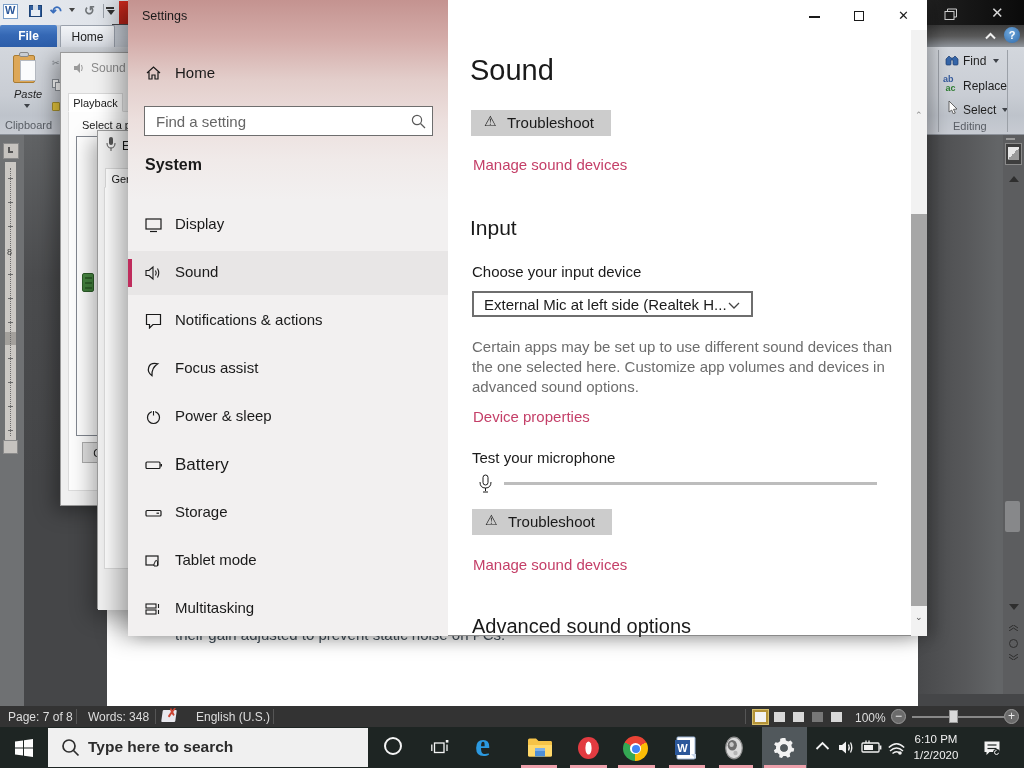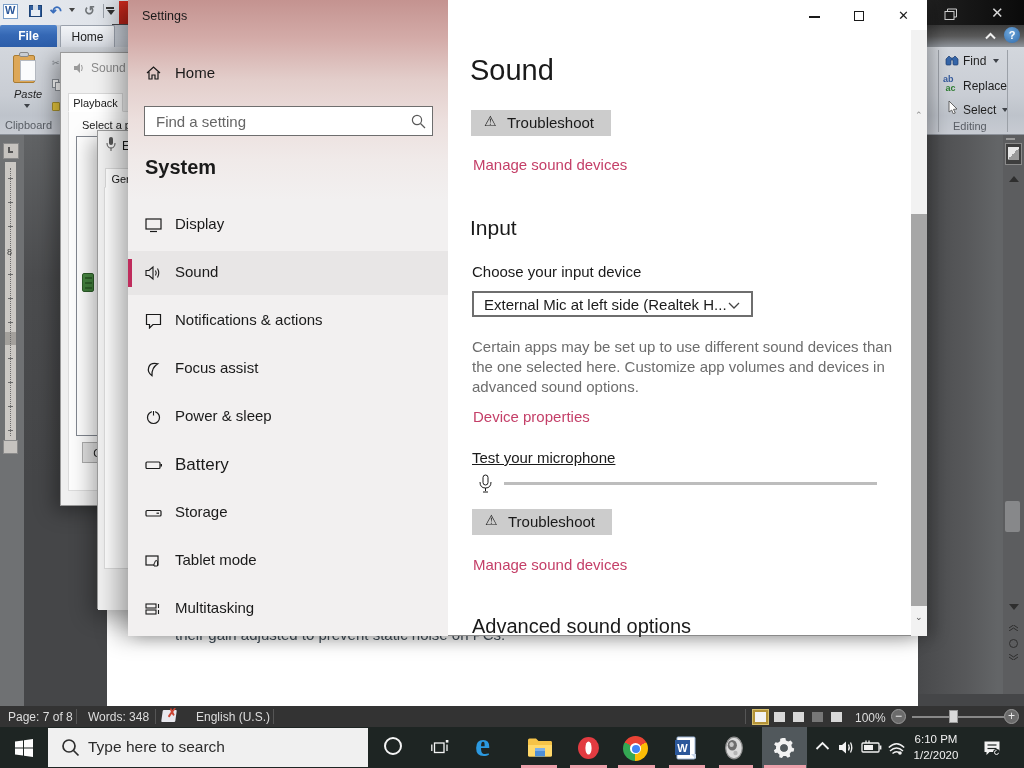--- a/index.html
+++ b/index.html
@@ -221,21 +221,21 @@
   <div class="abs" style="left:16px;top:106px;width:289px;height:30px;background:#fff;border:1px solid #6e6e6e;">
     <div class="abs" style="left:11px;top:6px;color:#666;font-size:15px;">Find a setting</div>
     <div class="abs" style="left:266px;top:7px;width:15px;height:15px;">
         <svg width="15" height="15" viewBox="0 0 15 15">
           <circle cx="6" cy="6" r="4.6" stroke="#5a5a5a" fill="none" stroke-width="1.2"></circle>
           <line x1="9.5" y1="9.5" x2="14" y2="14" stroke="#5a5a5a" stroke-width="1.2"></line>
         </svg>
       </div>
   </div>
 
-  <div class="abs" style="left:17px;top:156px;color:#1a1a1a;font-size:20px;font-weight:bold;">System</div>
+  <div class="abs" style="left:17px;top:156px;color:#1a1a1a;font-size:16px;font-weight:bold;">System</div>
 
   <div class="abs" style="left:17px;top:217px;width:17px;height:16px;z-index:3;">
       <svg width="17" height="16" viewBox="0 0 17 16">
         <rect x="1" y="2" width="15" height="10" stroke="#1a1a1a" fill="none" stroke-width="1.2"></rect>
         <line x1="5" y1="14.5" x2="12" y2="14.5" stroke="#1a1a1a" stroke-width="1.2"></line>
       </svg>
     </div>
     <div class="abs" style="left:47px;top:215px;color:#1a1a1a;font-size:15px;z-index:3;">Display</div>
     <div class="abs" style="left:17px;top:265px;width:17px;height:16px;z-index:3;">
       <svg width="17" height="16" viewBox="0 0 17 16">
@@ -310,21 +310,21 @@
   <div class="abs" style="left:344px;top:291px;width:281px;height:26px;background:#fff;border:2px solid #6e6e6e;">
     <div class="abs" style="left:10px;top:3px;color:#1a1a1a;font-size:15px;">External Mic at left side (Realtek H...</div>
     <div class="abs" style="left:254px;top:9px;width:12px;height:7px;">
         <svg width="12" height="7" viewBox="0 0 12 7">
           <path d="M1 1 L6 6 L11 1" stroke="#444" fill="none" stroke-width="1.3"></path>
         </svg>
       </div>
   </div>
   <div class="abs" style="left:344px;top:337px;width:490px;height:62px;color:#6d6d6d;font-size:15px;line-height:20px;">Certain apps may be set up to use different sound devices than<br>the one selected here. Customize app volumes and devices in<br>advanced sound options.</div>
   <div class="abs" style="left:345px;top:408px;color:#c43f68;font-size:15px;">Device properties</div>
-  <div class="abs" style="left:344px;top:449px;color:#1a1a1a;font-size:15px;text-decoration:underline;">Test your microphone</div>
+  <div class="abs" style="left:344px;top:449px;color:#1a1a1a;font-size:15px;">Test your microphone</div>
   <div class="abs" style="left:350px;top:474px;width:15px;height:20px;">
     <svg width="15" height="20" viewBox="0 0 15 20">
         <rect x="5" y="1" width="5" height="10" rx="2.5" stroke="#1a1a1a" fill="none"></rect>
         <path d="M2 8 Q2 14 7.5 14 Q13 14 13 8" stroke="#1a1a1a" fill="none"></path>
         <line x1="7.5" y1="14" x2="7.5" y2="17" stroke="#1a1a1a"></line>
         <line x1="5" y1="18" x2="10" y2="18" stroke="#1a1a1a"></line>
       </svg>
   </div>
   <div class="abs" style="left:376px;top:482px;width:373px;height:3px;background:#bdbdbd;"></div>
   <div class="abs" style="left:344px;top:509px;width:140px;height:26px;background:#cccccc;color:#1a1a1a;font-size:15px;">
@@ -352,21 +352,21 @@
       </svg>
   </div>
 
   <div class="abs" style="left:48px;top:1px;width:320px;height:39px;background:#f0f0f0;">
     <div class="abs" style="left:13px;top:10px;width:19px;height:19px;">
         <svg width="19" height="19" viewBox="0 0 19 19">
           <circle cx="8" cy="8" r="6" stroke="#2e2e2e" fill="none" stroke-width="1.7"></circle>
           <line x1="12.5" y1="12.5" x2="17.5" y2="17.5" stroke="#2e2e2e" stroke-width="1.7"></line>
         </svg>
       </div>
-    <div class="abs" style="left:40px;top:10px;color:#2c2c2c;font-size:15.5px;">Type here to search</div>
+    <div class="abs" style="left:40px;top:10px;color:#2c2c2c;font-size:15.5px;font-weight:bold;">Type here to search</div>
   </div>
 
   <div class="abs" style="left:384px;top:10px;width:18px;height:18px;border:2.5px solid #f5f5f5;border-radius:50%;"></div>
 
   <div class="abs" style="left:431px;top:12px;width:18px;height:17px;">
     <svg width="18" height="17" viewBox="0 0 18 17">
         <rect x="3.5" y="4" width="9.5" height="9.5" stroke="#f5f5f5" fill="none" stroke-width="1.3"></rect>
         <line x1="0.8" y1="5.5" x2="0.8" y2="12" stroke="#f5f5f5" stroke-width="1.3"></line>
         <line x1="16" y1="5.5" x2="16" y2="12" stroke="#f5f5f5" stroke-width="1.3"></line>
         <rect x="14.8" y="1" width="2.6" height="2.6" fill="#f5f5f5"></rect>

